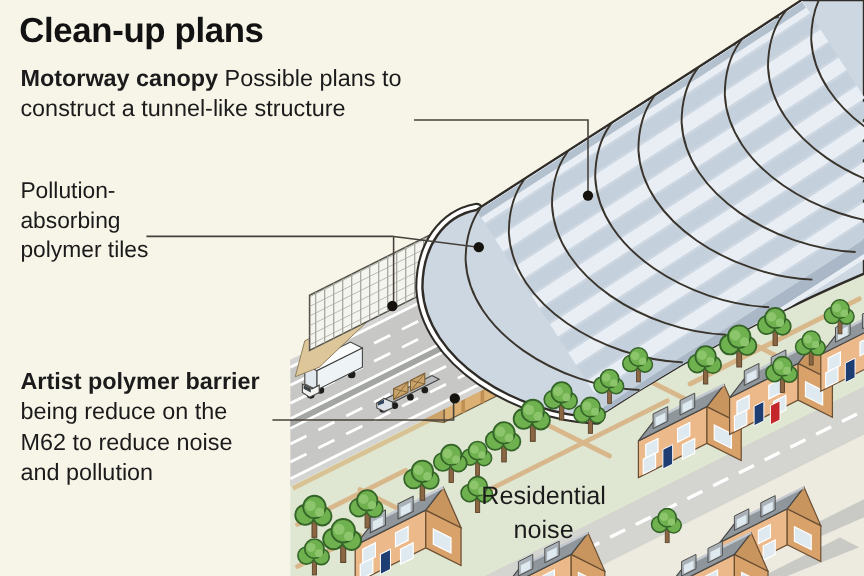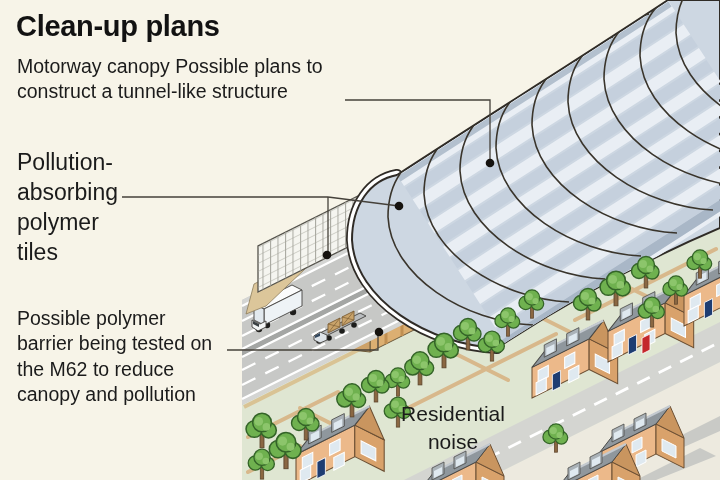--- a/index.html
+++ b/index.html
@@ -1,25 +1,25 @@
 <!DOCTYPE html>
 <html><head>
 <meta charset="utf-8">
 <style>
   html,body{margin:0;padding:0;}
   body{width:720px;height:480px;overflow:hidden;background:#f7f4e8;
        font-family:"Liberation Sans", sans-serif;}
   #stage{position:relative;width:621px;height:480px;background:#f7f4e8;}
   #scene{position:absolute;left:0;top:0;}
   .lbl{position:absolute;color:#1b1b1b;font-size:19.5px;line-height:1.3;}
-  .lbl b{font-weight:400;}
+  .lbl b{font-weight:700;}
   #title{position:absolute;left:16px;top:10px;font-size:29px;font-weight:700;
          color:#121212;letter-spacing:-0.3px;}
   #lbl-canopy{left:17px;top:54px;width:334px;}
-  #lbl-tiles{left:17px;top:148px;width:118px;font-size:23px;}
+  #lbl-tiles{left:17px;top:148px;width:118px;font-size:19px;}
   #lbl-barrier{left:17px;top:306px;width:202px;}
   #lbl-residential{left:392px;top:400px;width:122px;text-align:center;
                    font-size:21px;line-height:1.33;}
   #credit{position:absolute;left:17px;top:436px;font-size:15px;color:#6b6b6b;}
 </style>
 </head>
 <body>
 
 <div id="stage">
 
@@ -284,18 +284,18 @@
     <circle cx="379" cy="332" r="4.3"></circle>
   </g>
 </svg>
 
 <div id="title">Clean-up plans</div>
 
 <div class="lbl" id="lbl-canopy"><b>Motorway canopy</b> <span>Possible plans to construct a tunnel-like structure</span></div>
 
 <div class="lbl" id="lbl-tiles"><span>Pollution-absorbing polymer tiles</span></div>
 
-<div class="lbl" id="lbl-barrier"><b>Possible polymer barrier</b> <span>being tested on the M62 to reduce canopy and pollution</span></div>
+<div class="lbl" id="lbl-barrier"><b>Artist polymer barrier</b> <span>being reduce on the M62 to reduce noise and pollution</span></div>
 
 <div class="lbl" id="lbl-residential">Residential noise</div>
 
 
 </div>
 
 </body></html>

